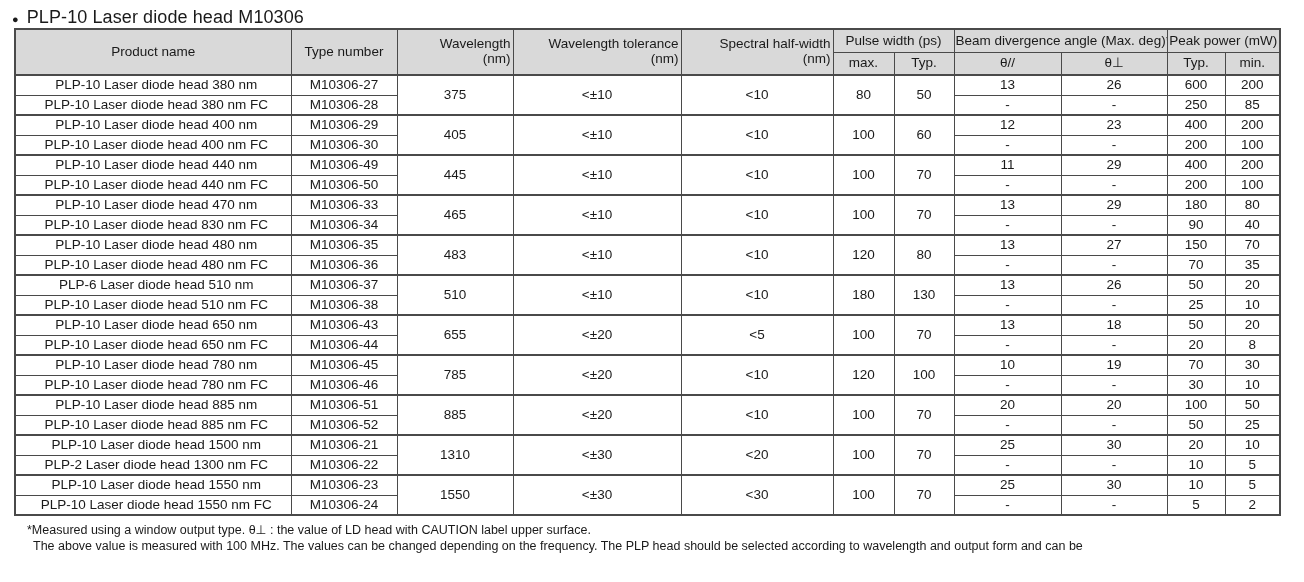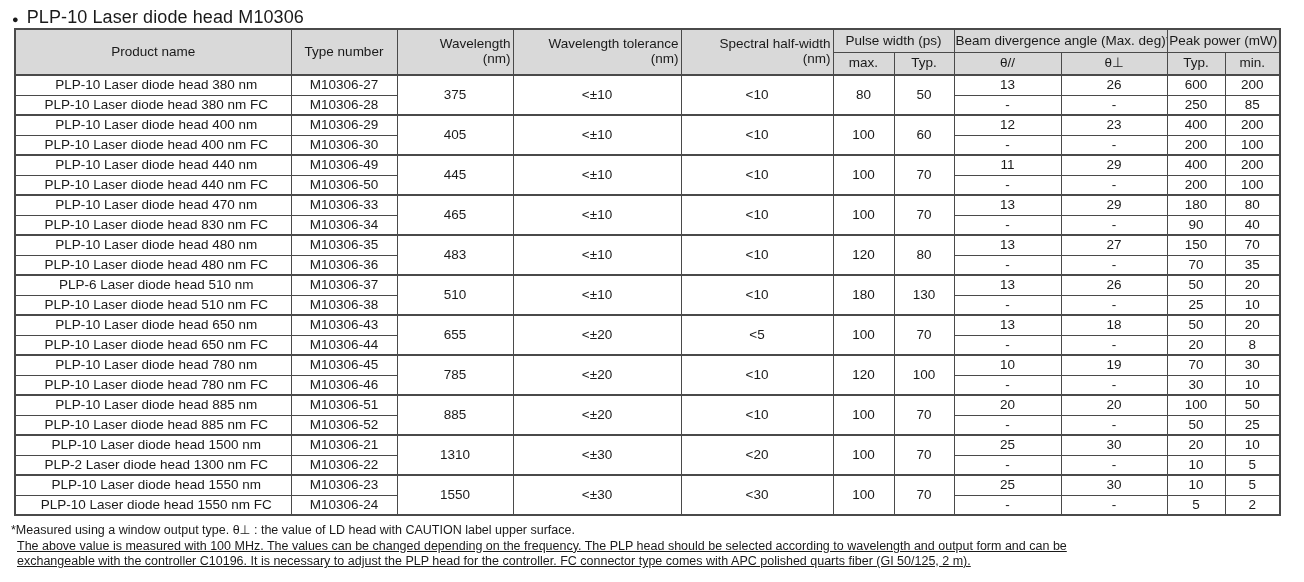--- a/index.html
+++ b/index.html
@@ -53,22 +53,22 @@
   table.spec tbody td.left {
     text-align: center;
     padding-left: 8px;
   }
   table.spec tbody tr.group-start td { border-top-width: 2px; }
   .footnotes {
     margin: 7px 0 0 11px;
     font-size: 12.5px;
     line-height: 15.5px;
   }
-  .footnotes .fline { white-space: nowrap; }
-  .footnotes .fline.indent { padding-left: 6px; text-decoration: underline; }
+  .footnotes .fline { white-space: nowrap; margin-left: 16px; }
+  .footnotes .fline.indent { padding-left: 6px; }
 </style>
 </head>
 <body>
 
 <div class="title-row">
   <span class="bullet">●</span>
   <span>PLP-10 Laser diode head  M10306</span>
 </div>
 
 <table class="spec">
@@ -345,14 +345,13 @@
         <td>-</td>
         <td>5</td>
         <td>2</td>
       </tr>
     </tbody>
 </table>
 
 <div class="footnotes">
   <div class="fline">*Measured using a window output type. θ⊥ : the value of LD head with CAUTION label upper surface.</div>
   <div class="fline indent">The above value is measured with 100 MHz. The values can be changed depending on the frequency. The PLP head should be selected according to wavelength and output form and can be</div>
-  <div class="fline indent">exchangeable with the controller C10196.  It is necessary to adjust the PLP head for the controller.  FC connector type comes with APC polished quarts fiber (GI 50/125, 2 m).</div>
 </div>
 
 </body></html>

